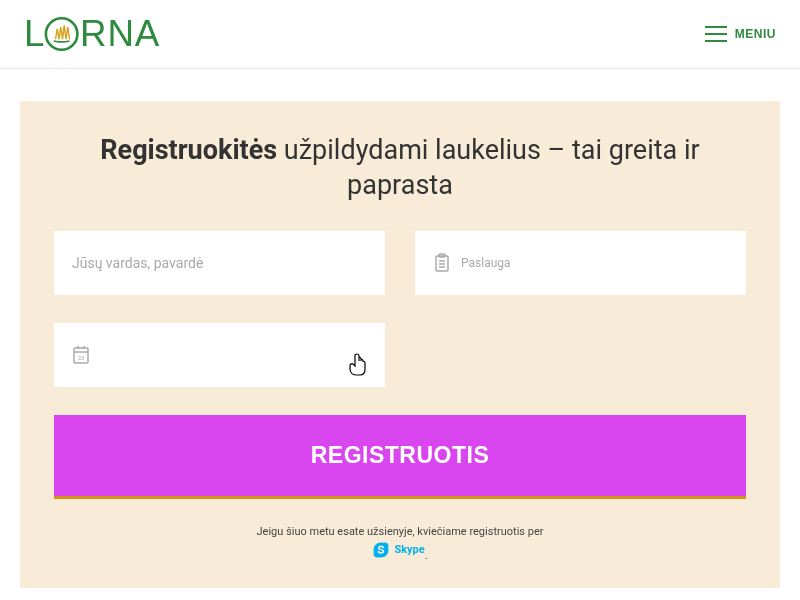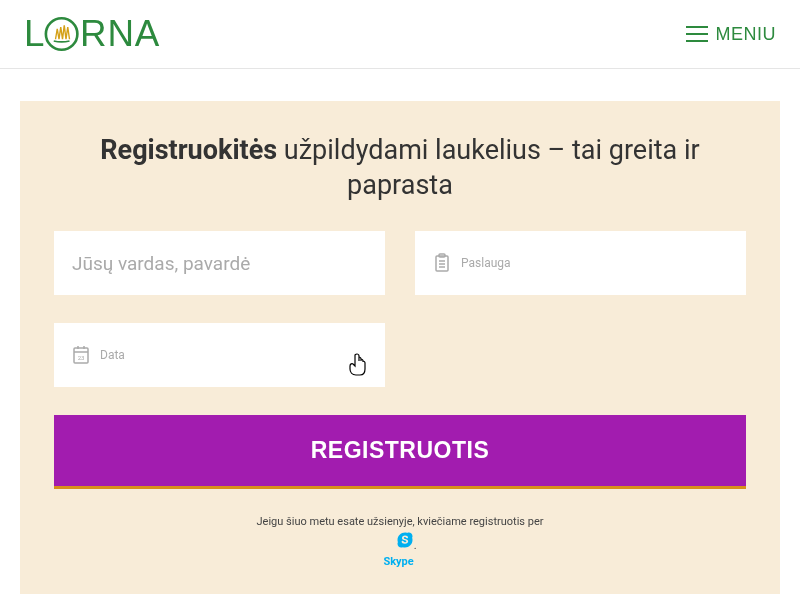--- a/index.html
+++ b/index.html
@@ -1,34 +1,34 @@
 <!DOCTYPE html>
 <html><head>
   <meta charset="utf-8">
   <style>
     * { margin: 0; padding: 0; box-sizing: border-box; }
     body { font-family: -apple-system, BlinkMacSystemFont, "Segoe UI", Roboto, Arial, sans-serif; background: #fff; color: #333; width: 800px; height: 600px; overflow: hidden; }
     .header { display: flex; justify-content: space-between; align-items: center; padding: 12px 24px; border-bottom: 1px solid #e5e5e5; background: #fff; }
     .logo { display: flex; align-items: center; }
     .logo svg { height: 44px; }
-    .menu-btn { display: flex; align-items: center; gap: 8px; color: #2d8a3e; font-weight: 400; font-size: 18px; cursor: pointer; background: none; border: none; letter-spacing: 0.5px; }
+    .menu-btn { display: flex; align-items: center; gap: 8px; color: #2d8a3e; font-weight: 700; font-size: 12px; cursor: pointer; background: none; border: none; letter-spacing: 0.5px; }
     .menu-icon { width: 22px; height: 16px; display: flex; flex-direction: column; justify-content: space-between; }
     .menu-icon span { display: block; height: 2px; background: #2d8a3e; width: 100%; }
     .card { margin: 32px 20px 0; background: #f8ecd8; padding: 32px 34px 24px; }
     .heading { font-size: 27px; color: #333; font-weight: 400; text-align: center; margin-bottom: 28px; line-height: 1.3; }
     .heading b { font-weight: 700; }
     .form-grid { display: grid; grid-template-columns: 1fr 1fr; gap: 28px 30px; margin-bottom: 28px; }
     .input-wrap { background: #fff; height: 64px; display: flex; align-items: center; padding: 0 18px; gap: 10px; cursor: pointer; }
-    .input-wrap input { border: none; outline: none; font-size: 19px; color: #888; width: 100%; background: transparent; font-family: inherit; }
+    .input-wrap input { border: none; outline: none; font-size: 14px; color: #888; width: 100%; background: transparent; font-family: inherit; }
     .input-wrap input::placeholder { color: #aaa; }
     .input-label { color: #aaa; font-size: 12px; flex: 1; }
     .input-icon { color: #aaa; flex-shrink: 0; }
-    .submit-btn { width: 100%; background: #a21caf; color: #fff; border: none; height: 74px; font-size: 23px; font-weight: 700; letter-spacing: 0.5px; cursor: pointer; margin-bottom: 24px; border-bottom: 3px solid #d8901b; text-align: center; }
+    .submit-btn { width: 100%; background: #d946ef; color: #fff; border: none; height: 84px; font-size: 23px; font-weight: 700; letter-spacing: 0.5px; cursor: pointer; margin-bottom: 24px; border-bottom: 3px solid #d8901b; text-align: center; }
     .note { text-align: center; font-size: 11px; color: #444; line-height: 1.6; }
-    .skype-link { color: #00aff0; font-weight: 700; text-decoration: none; display: inline-flex; align-items: flex-end; gap: 4px; flex-direction: column; }
+    .skype-link { color: #00aff0; font-weight: 700; text-decoration: none; display: inline-flex; align-items: center; gap: 4px; }
     .skype-icon { width: 18px; height: 18px; fill: #00aff0; vertical-align: middle; }
     .cursor-overlay { position: absolute; left: 347px; top: 353px; pointer-events: none; z-index: 1000; }
   </style>
 </head>
 <body>
 
 <header class="header">
   <div class="logo">
     <svg viewBox="0 0 200 48" width="175">
       <text x="0" y="38" font-family="Arial" font-size="42" font-weight="400" fill="#2d8a3e" letter-spacing="1">L</text>
@@ -68,21 +68,20 @@
       <span class="input-label">Paslauga</span>
     </div>
     <div class="input-wrap">
       <svg class="input-icon" width="18" height="20" viewBox="0 0 18 20" fill="none" stroke="#aaa" stroke-width="1.5">
         <rect x="2" y="3" width="14" height="15" rx="1"></rect>
         <line x1="2" y1="7" x2="16" y2="7"></line>
         <line x1="6" y1="1" x2="6" y2="4"></line>
         <line x1="12" y1="1" x2="12" y2="4"></line>
         <text x="9" y="15" font-size="6" fill="#aaa" text-anchor="middle" stroke="none">23</text>
       </svg>
-      <span class="input-label">Data</span>
     </div>
   </div>
 
   <button class="submit-btn">REGISTRUOTIS</button>
 
   <p class="note">
     <span>Jeigu šiuo metu esate užsienyje, kviečiame registruotis per </span><br>
     <a href="#" class="skype-link">
       <svg class="skype-icon" viewBox="0 0 24 24">
         <path d="M12 2C6.5 2 2 6.5 2 12c0 1 .2 2 .5 2.9C2.2 15.5 2 16.2 2 17c0 2.8 2.2 5 5 5 .8 0 1.5-.2 2.1-.5.9.3 1.9.5 2.9.5 5.5 0 10-4.5 10-10 0-1-.2-2-.5-2.9.3-.6.5-1.3.5-2.1 0-2.8-2.2-5-5-5-.8 0-1.5.2-2.1.5C14 2.2 13 2 12 2zm0 4c2.5 0 4 1.2 4 2.5 0 .7-.5 1.2-1.2 1.2-1.3 0-1-1.7-2.8-1.7-1 0-1.6.5-1.6 1.2 0 2 5.8.8 5.8 4.5 0 2-1.7 3.3-4.2 3.3-2.7 0-4.5-1.3-4.5-2.7 0-.7.6-1.2 1.3-1.2 1.5 0 1.2 2 3.2 2 1.2 0 1.8-.6 1.8-1.3 0-2.2-5.8-.9-5.8-4.5C8 7.2 9.6 6 12 6z"></path>

